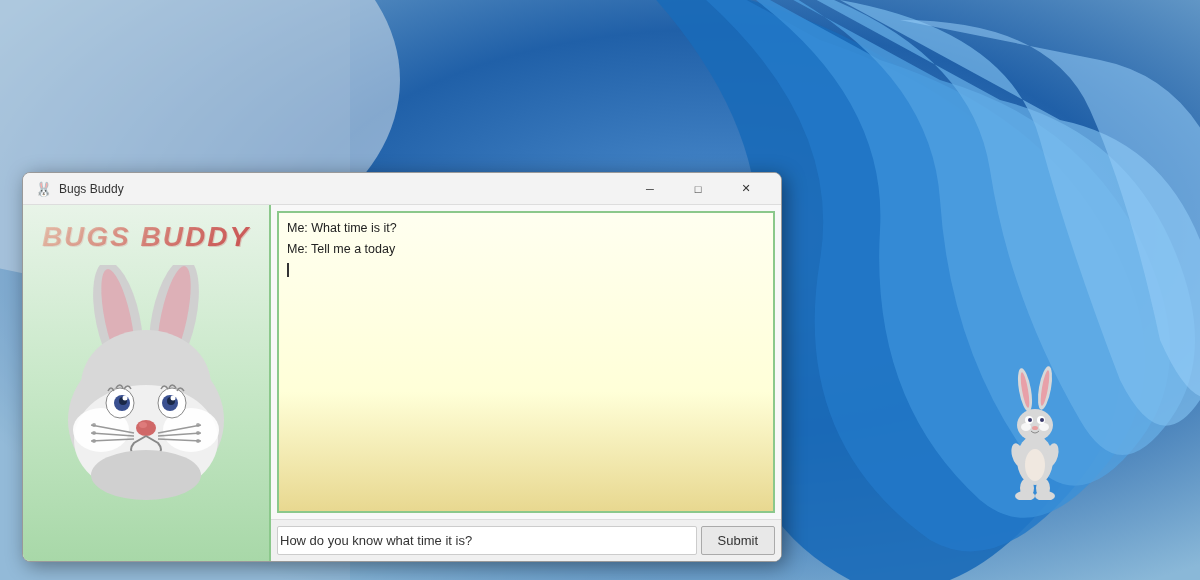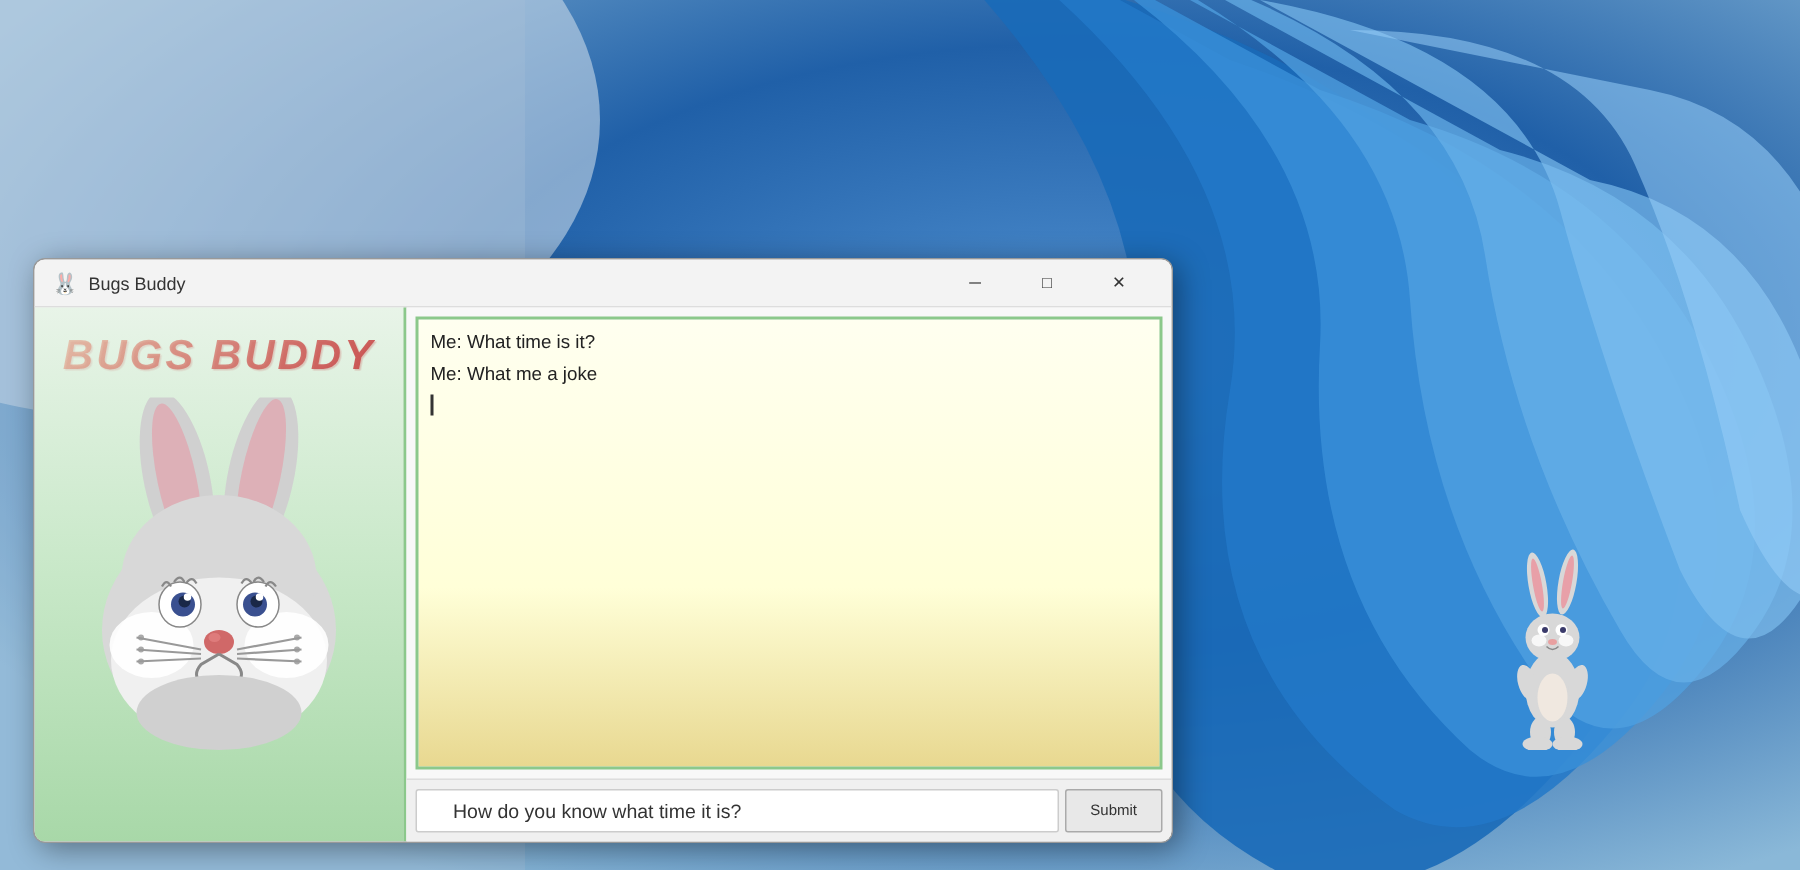--- a/index.html
+++ b/index.html
@@ -188,35 +188,35 @@
     .input-area {
       display: flex;
       padding: 6px;
       background: #f0f0f0;
       border-top: 1px solid #ddd;
       gap: 4px;
     }
 
     .chat-input {
       flex: 1;
-      padding: 6px 24px;
+      padding: 6px 2px;
       border: 1px solid #ccc;
       background: white;
       font-size: 13px;
       color: #333;
       outline: none;
       border-radius: 2px;
     }
 
     .submit-btn {
       padding: 6px 16px;
       background: #e8e8e8;
       border: 1px solid #aaa;
       cursor: pointer;
-      font-size: 10px;
+      font-size: 13px;
       color: #333;
       border-radius: 2px;
     }
 
     
     .bugs-svg {
       width: 200px;
       height: 240px;
     }
 
@@ -389,21 +389,21 @@
 
           <ellipse cx="100" cy="210" rx="55" ry="25" fill="#d0d0d0"></ellipse>
         </svg>
       </div>
     </div>
 
     <div class="right-panel">
 
       <div class="chat-area" id="chat-area">
         <div class="chat-message" id="msg-0">Me: What time is it?</div>
-        <div class="chat-message" id="msg-2">Me: What me a joke</div>
+        <div class="chat-message" id="msg-2">Me: Tell me a today</div>
         <div class="cursor-line">
           <span class="text-cursor"></span>
         </div>
       </div>
 
       <div class="input-area">
         <input type="text" class="chat-input" id="chat-input" placeholder="Type a message..." value="How do you know what time it is?" style="">
         <button class="submit-btn" id="submit-btn">Submit</button>
       </div>
 

